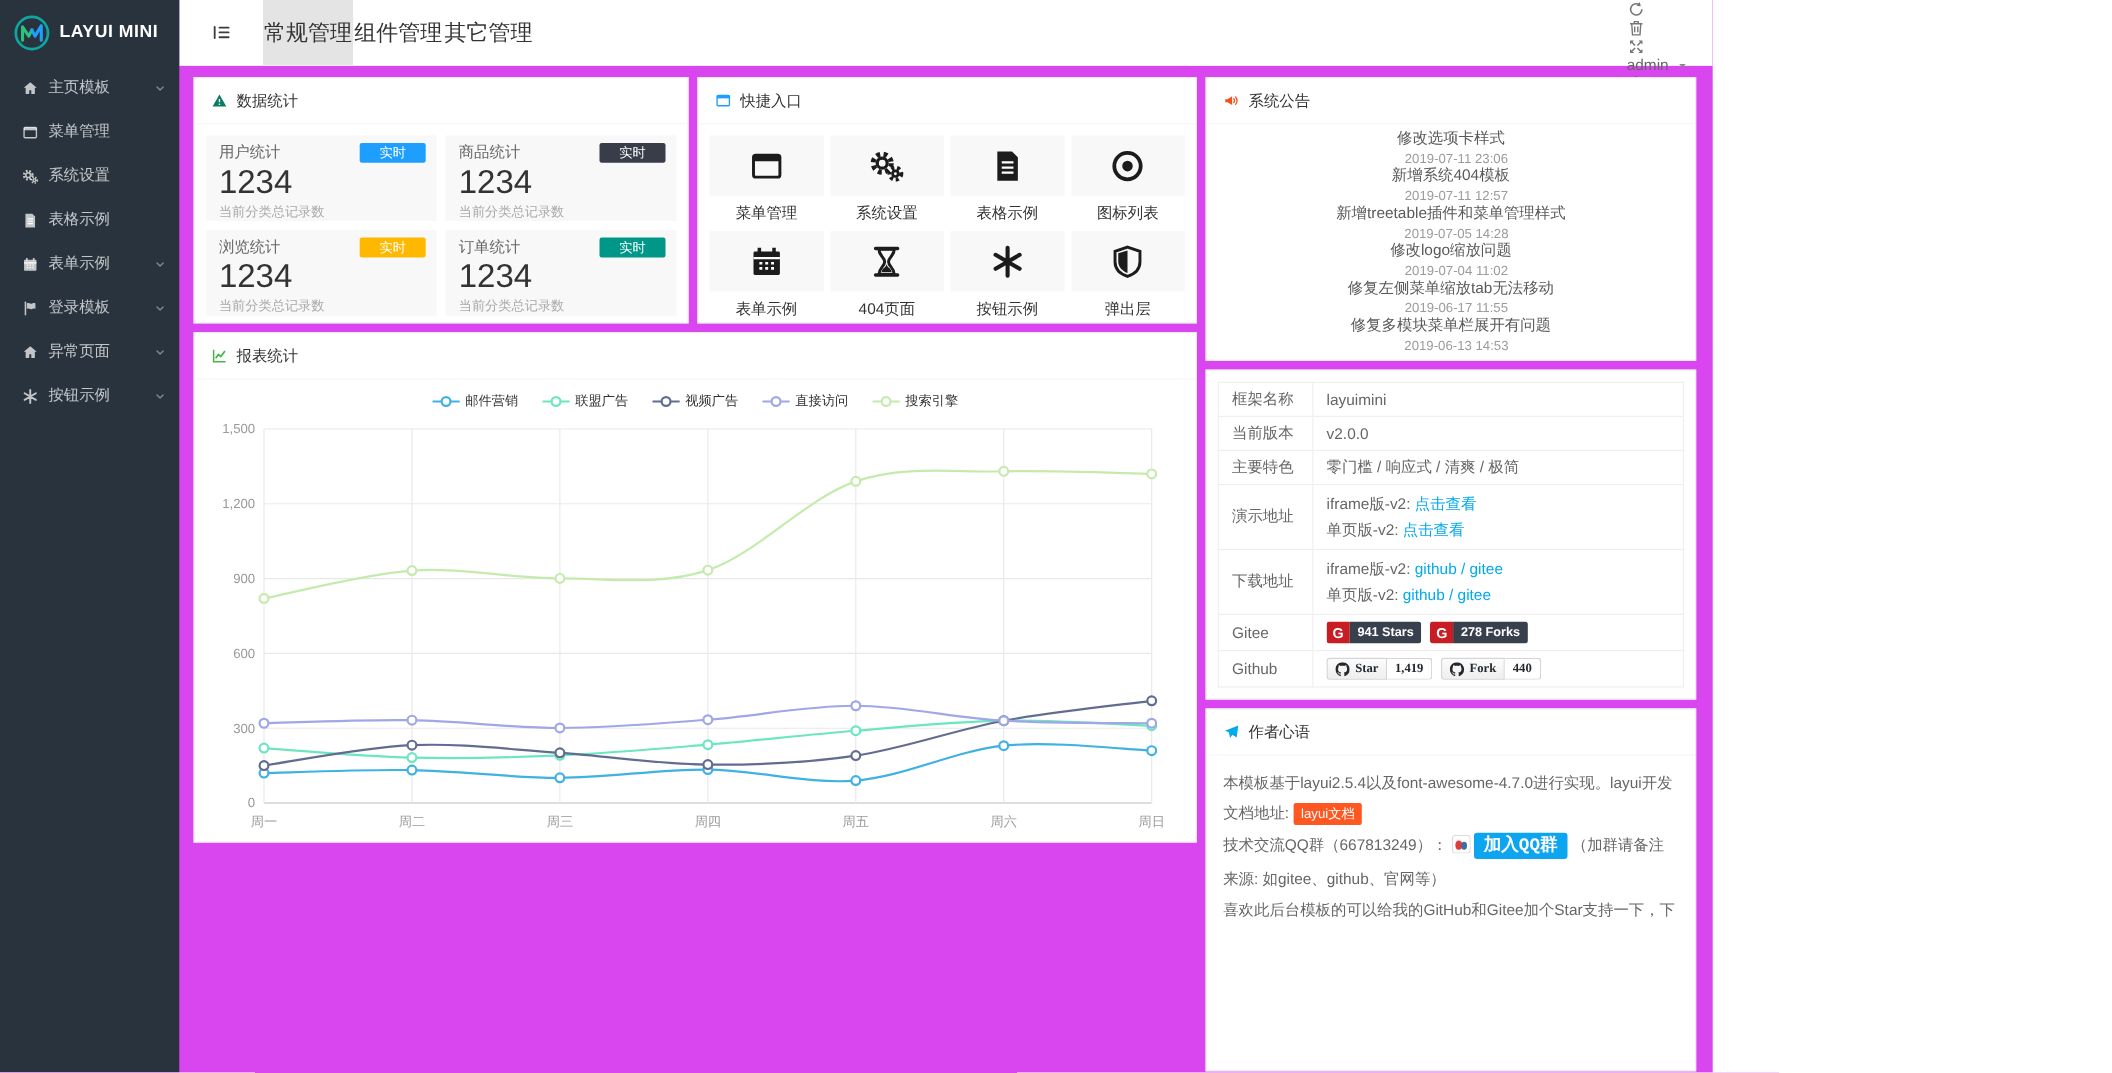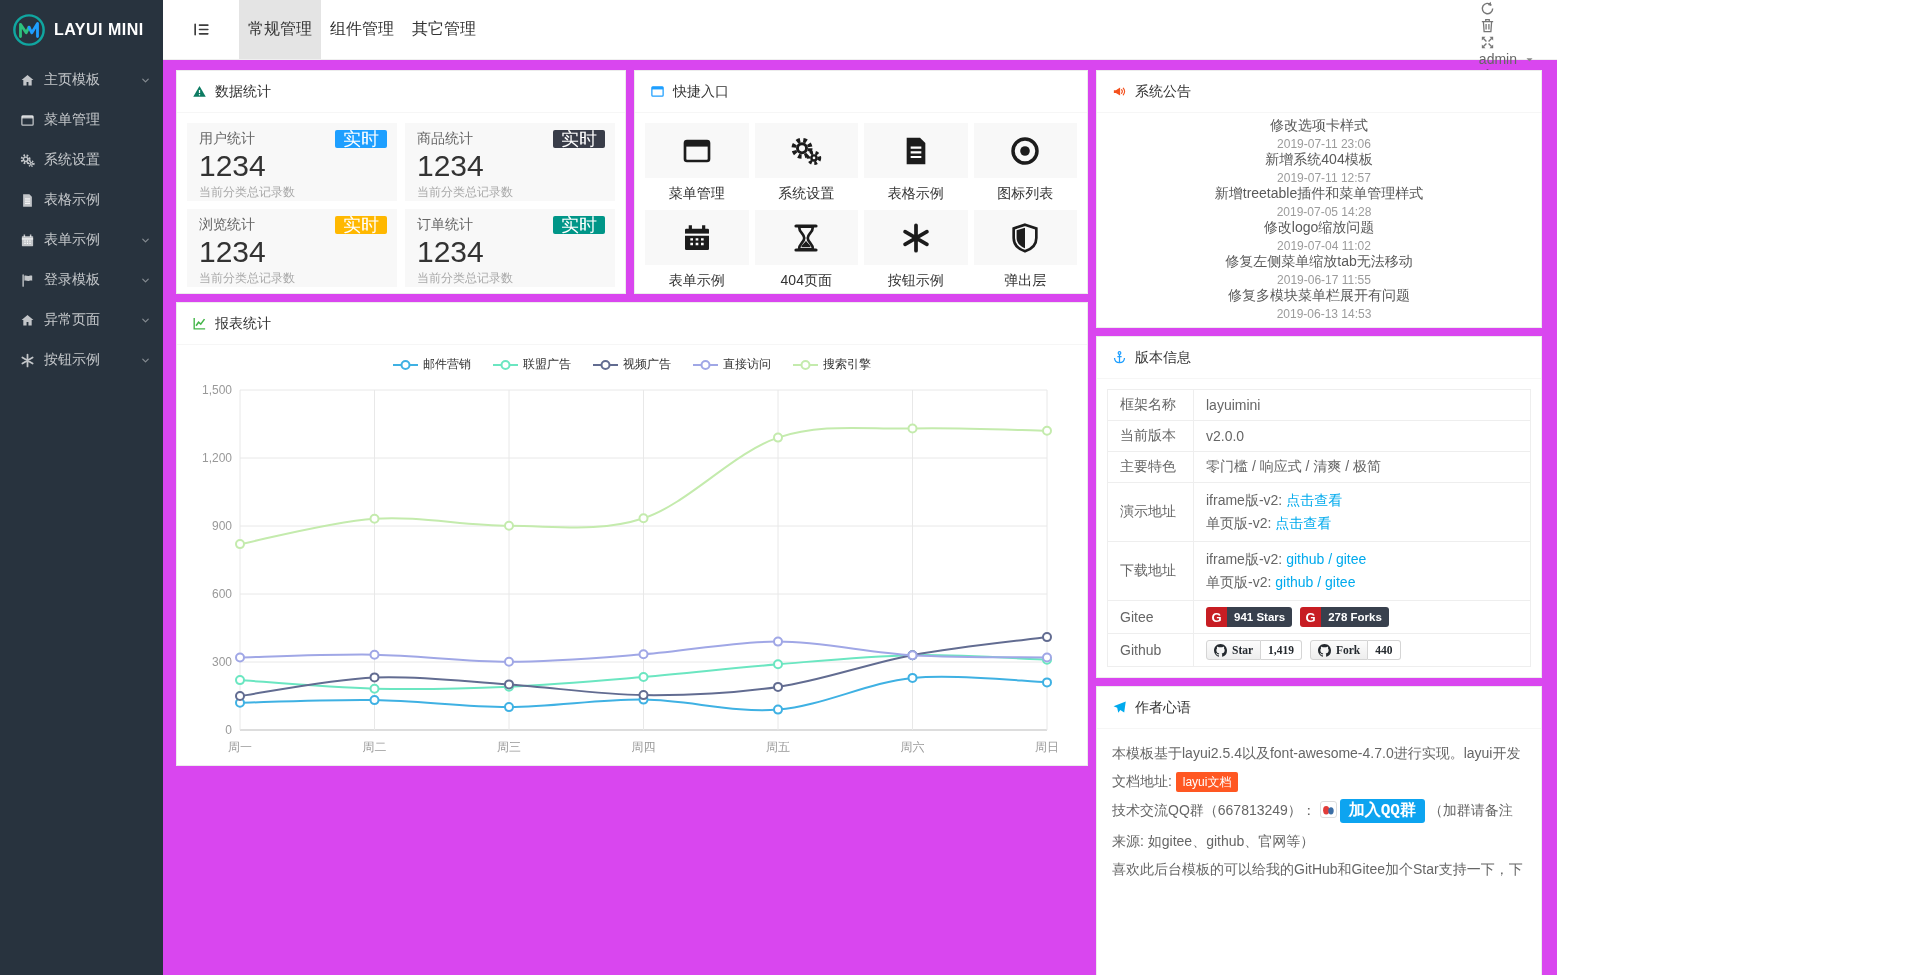--- a/index.html
+++ b/index.html
@@ -18,21 +18,21 @@
   .s-icon svg{width:15px;height:15px;}
   .chev{margin-left:auto;opacity:.6;display:inline-flex;}
   .chev svg{width:11px;height:11px;}
 
   
   .header{position:absolute;left:163px;top:0;width:1394px;height:60px;background:#fff;
     border-bottom:1px solid #efefef;display:flex;align-items:stretch;}
   .fold-btn{width:76px;display:flex;align-items:center;justify-content:center;color:#3c3c3c;cursor:pointer;}
   .fold-btn svg{width:19px;height:19px;}
   .tabs{display:flex;}
-  .tab{width:82px;display:flex;align-items:center;justify-content:center;font-size:16px;color:#333;cursor:pointer;}
+  .tab{width:82px;display:flex;align-items:center;justify-content:center;font-size:20px;color:#333;cursor:pointer;}
   .tab.active{background:#E4E4E4;}
   .header-right{margin-left:auto;display:flex;align-items:stretch;color:#767676;padding-right:10px;flex-direction:column;}
   .h-icon{width:42px;display:flex;align-items:center;justify-content:center;cursor:pointer;}
   .h-icon svg{width:17px;height:17px;}
   .admin{display:flex;align-items:center;gap:7px;font-size:14px;color:#666;padding:0 12px;cursor:pointer;}
   .admin svg{width:11px;height:11px;}
 
   
   .content{position:absolute;left:163px;top:60px;width:1394px;height:915px;
     padding:10px 12px 0 13px;display:flex;gap:8px;align-items:flex-start;overflow:hidden;}
@@ -42,21 +42,21 @@
   .card{background:#fff;border:1px solid #ececec;}
   .card-head{height:42px;display:flex;align-items:center;padding:0 15px;font-size:14px;color:#333;
     border-bottom:1px solid #f6f6f6;gap:8px;}
   .card-head svg{width:15px;height:15px;flex:none;}
 
   
   .stats-card{width:450px;height:224px;}
   .stats-grid{display:grid;grid-template-columns:1fr 1fr;gap:8px;padding:10px;}
   .stat-box{background:#F8F8F8;height:78px;padding:7px 12px;position:relative;}
   .stat-title{font-size:14px;color:#666;}
-  .badge{position:absolute;top:7px;right:10px;color:#fff;font-size:18px;padding:2px 8px;border-radius:2px;line-height:14px;}
+  .badge{position:absolute;top:7px;right:10px;color:#fff;font-size:12px;padding:2px 18px;border-radius:2px;line-height:14px;}
   .stat-value{font-size:30px;color:#333;line-height:34px;margin-top:1px;}
   .stat-caption{font-size:12px;color:#a9a9a9;margin-top:1px;}
 
   
   .quick-card{width:454px;height:224px;}
   .quick-grid{display:grid;grid-template-columns:repeat(4,1fr);gap:4px 6px;padding:10px;}
   .quick-item{text-align:center;cursor:pointer;}
   .q-iconbox{background:#F8F8F8;height:55px;display:flex;align-items:center;justify-content:center;color:#1c1c1c;}
   .q-iconbox svg{width:32px;height:32px;}
   .q-label{font-size:14px;color:#333;margin:7px 0 3px;}
@@ -543,29 +543,20 @@
               <span class="ann-date">2019-06-17 11:55</span>
             </div>
             <div class="ann-item">
               <span class="ann-text">修复多模块菜单栏展开有问题</span>
               <span class="ann-date">2019-06-13 14:53</span>
             </div>
           </div>
       </section>
 
       <section class="card">
-        <div class="card-head">
-          <svg viewBox="0 0 24 24" fill="none" stroke="#1E9FFF" stroke-width="2">
-            <circle cx="12" cy="4.8" r="2.1"></circle>
-            <path d="M12 7v13.2"></path>
-            <path d="M4 12.8c.3 4.8 3.8 7.4 8 7.4s7.7-2.6 8-7.4"></path>
-            <path d="M8.6 10.6h6.8"></path>
-          </svg>
-          <span>版本信息</span>
-        </div>
         <div class="ver-body">
           <table class="ver">
               <tbody>
                 <tr>
                   <td class="lbl">框架名称</td>
                   <td>layuimini</td>
                 </tr>
                 <tr>
                   <td class="lbl">当前版本</td>
                   <td>v2.0.0</td>

